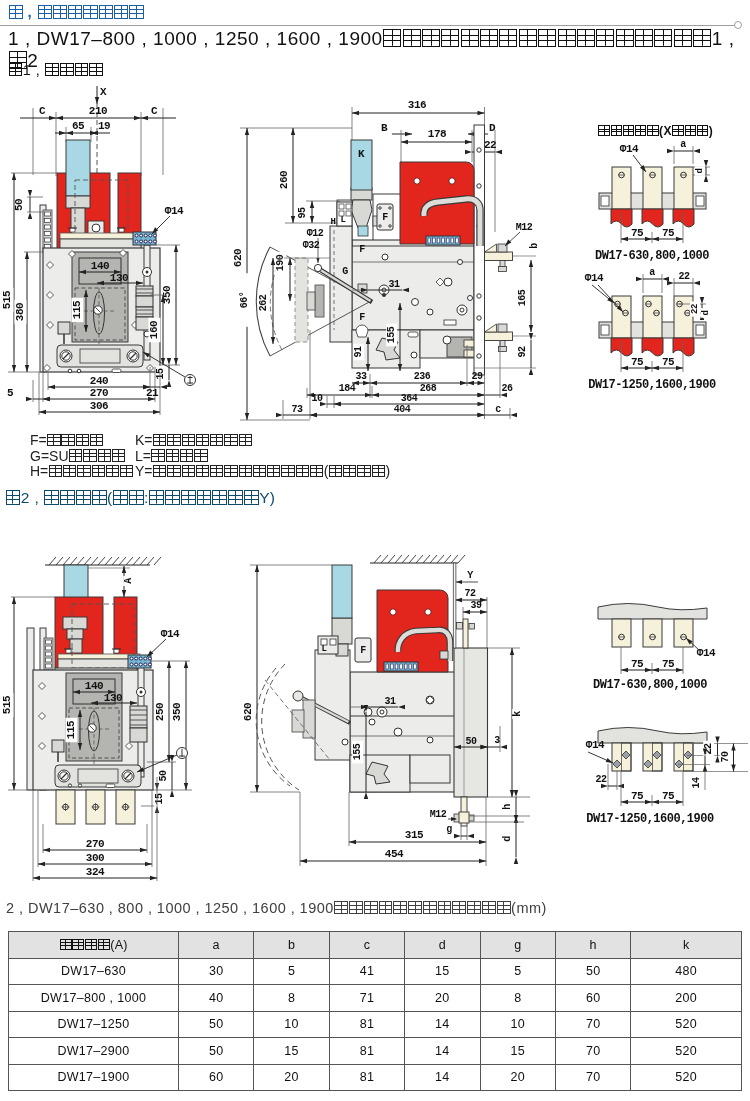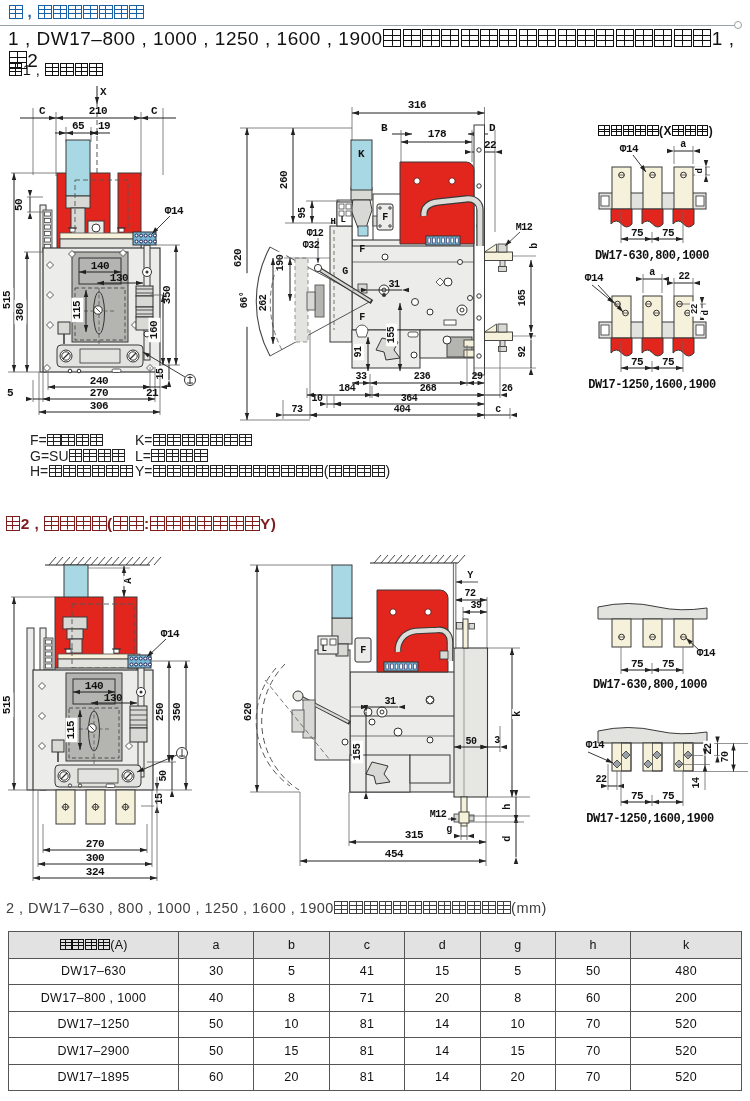--- a/index.html
+++ b/index.html
@@ -6,21 +6,21 @@
 .df{font-family:"Liberation Mono",monospace;letter-spacing:-0.5px}
 h1{position:absolute;left:8px;top:3px;font-size:15px;font-weight:bold;color:#1a5fa8;letter-spacing:1px}
 .rule{position:absolute;left:0;top:25px;width:736px;height:1px;background:#9aa0a4}
 .ruledot{position:absolute;left:734px;top:21px;width:8px;height:8px;border:1.3px solid #9aa0a4;border-radius:50%;background:#fff}
 .p1{position:absolute;left:8px;top:28px;font-size:19px;color:#111;letter-spacing:0.5px}
 .p2{position:absolute;left:8px;top:62px;font-size:14.5px;color:#111;letter-spacing:0.5px}
 .ttl1{position:absolute;left:598px;top:124px;font-size:12px;font-weight:bold;color:#111;letter-spacing:0.5px}
 .legend{position:absolute;left:30px;top:433px;font-size:14px;color:#222;line-height:15.5px}
 .lrow{white-space:nowrap}
 .lc1{display:inline-block;width:105px}
-.p3{position:absolute;left:5px;top:515px;font-size:15.5px;font-weight:bold;color:#7f1d1d;letter-spacing:0.3px}
+.p3{position:absolute;left:5px;top:489px;font-size:15.5px;font-weight:normal;color:#0c4a6e;letter-spacing:0.3px}
 .p4{position:absolute;left:6px;top:900px;font-size:14.5px;color:#404040;letter-spacing:0.5px}
 table{position:absolute;left:8px;top:931px;width:734px;border-collapse:collapse;font-size:12.5px;color:#111}
 th,td{border:1px solid #555;text-align:center;height:26.5px;font-weight:normal;letter-spacing:0.3px}
 th{background:#e2e2e2}
 .c0{width:170px}
 i.cj{display:inline-block;width:0.95em;height:0.92em;margin:0 0.035em;vertical-align:-0.1em;position:relative;
 border:1px solid currentColor;
 background:linear-gradient(currentColor,currentColor) 50% 50%/1px 100% no-repeat,
 linear-gradient(currentColor,currentColor) 0 30%/100% 1px no-repeat,
 linear-gradient(currentColor,currentColor) 0 65%/100% 1px no-repeat}
@@ -1093,21 +1093,21 @@
         <td class="c0">DW17–2900</td>
         <td>50</td>
         <td>15</td>
         <td>81</td>
         <td>14</td>
         <td>15</td>
         <td>70</td>
         <td>520</td>
       </tr>
       <tr>
-        <td class="c0">DW17–1895</td>
+        <td class="c0">DW17–1900</td>
         <td>60</td>
         <td>20</td>
         <td>81</td>
         <td>14</td>
         <td>20</td>
         <td>70</td>
         <td>520</td>
       </tr>
     </tbody>
   </table>

